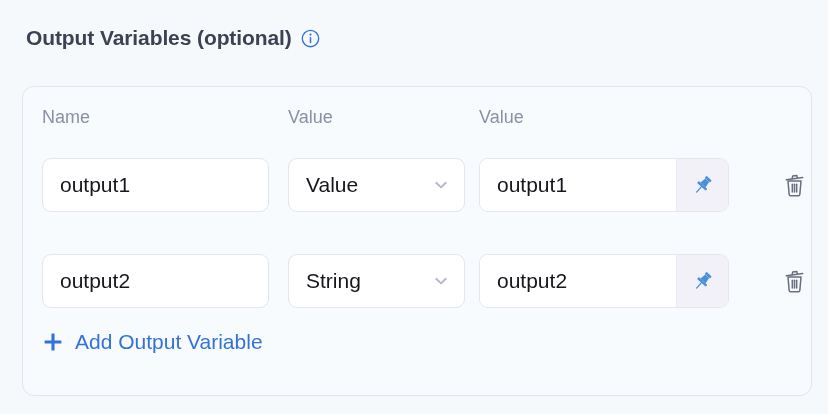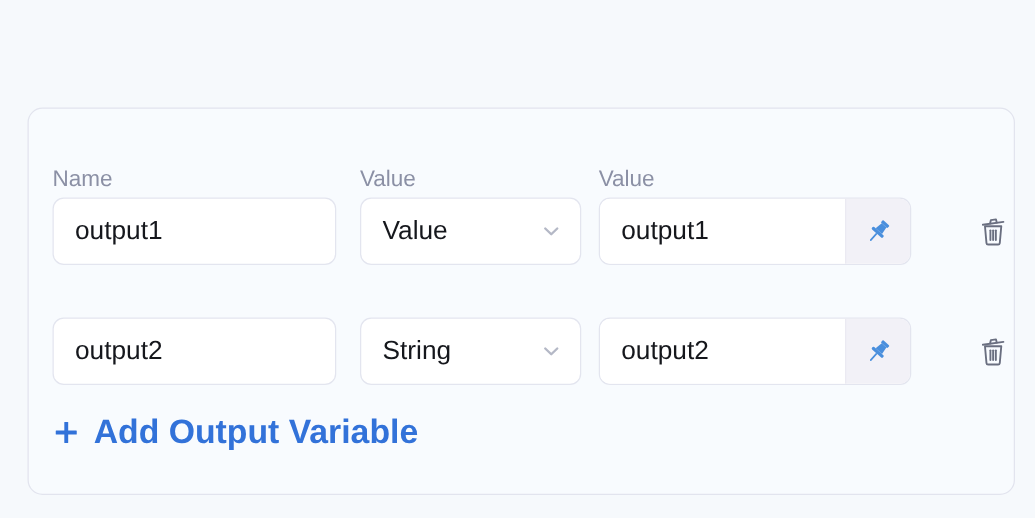--- a/index.html
+++ b/index.html
@@ -65,21 +65,20 @@
     top: 20px;
     width: 100%;
     height: 26px;
   }
   .col-header {
     position: absolute;
     font-size: 18px;
     color: #8b90a5;
     font-weight: 400;
     white-space: nowrap;
-    margin-top: 26px;
   }
   .col-header.name  { left: 19px; }
   .col-header.type  { left: 265px; }
   .col-header.value { left: 456px; }
 
   
   .rows {
     position: absolute;
     left: 0;
     top: 71px;
@@ -184,38 +183,48 @@
 
   
   .add-link {
     position: absolute;
     left: 19px;
     top: 243px;
     display: flex;
     align-items: center;
     gap: 11px;
     color: #3272d9;
-    font-size: 27px;
-    font-weight: 700;
+    font-size: 21px;
+    font-weight: 400;
     white-space: nowrap;
     cursor: pointer;
   }
   .add-plus {
     display: inline-flex;
     align-items: center;
     justify-content: center;
     width: 22px;
     height: 22px;
   }
 </style>
 </head>
 <body>
 
 <div class="page">
 
+  <div class="section-title-row">
+    <span class="section-title">Output Variables (optional)</span>
+    <span class="info-icon">
+      <svg width="19" height="19" viewBox="0 0 19 19">
+        <circle cx="9.5" cy="9.5" r="8.2" fill="none" stroke="#3272d9" stroke-width="1.35"></circle>
+        <circle cx="9.5" cy="5.6" r="1.05" fill="#3272d9"></circle>
+        <rect x="8.75" y="8" width="1.5" height="6.2" rx="0.7" fill="#3272d9"></rect>
+      </svg>
+    </span>
+  </div>
 
   <div class="card">
 
     <div class="col-headers">
       <div class="col-header name">Name</div>
       <div class="col-header type">Value</div>
       <div class="col-header value">Value</div>
     </div>
 
     <div class="rows">

